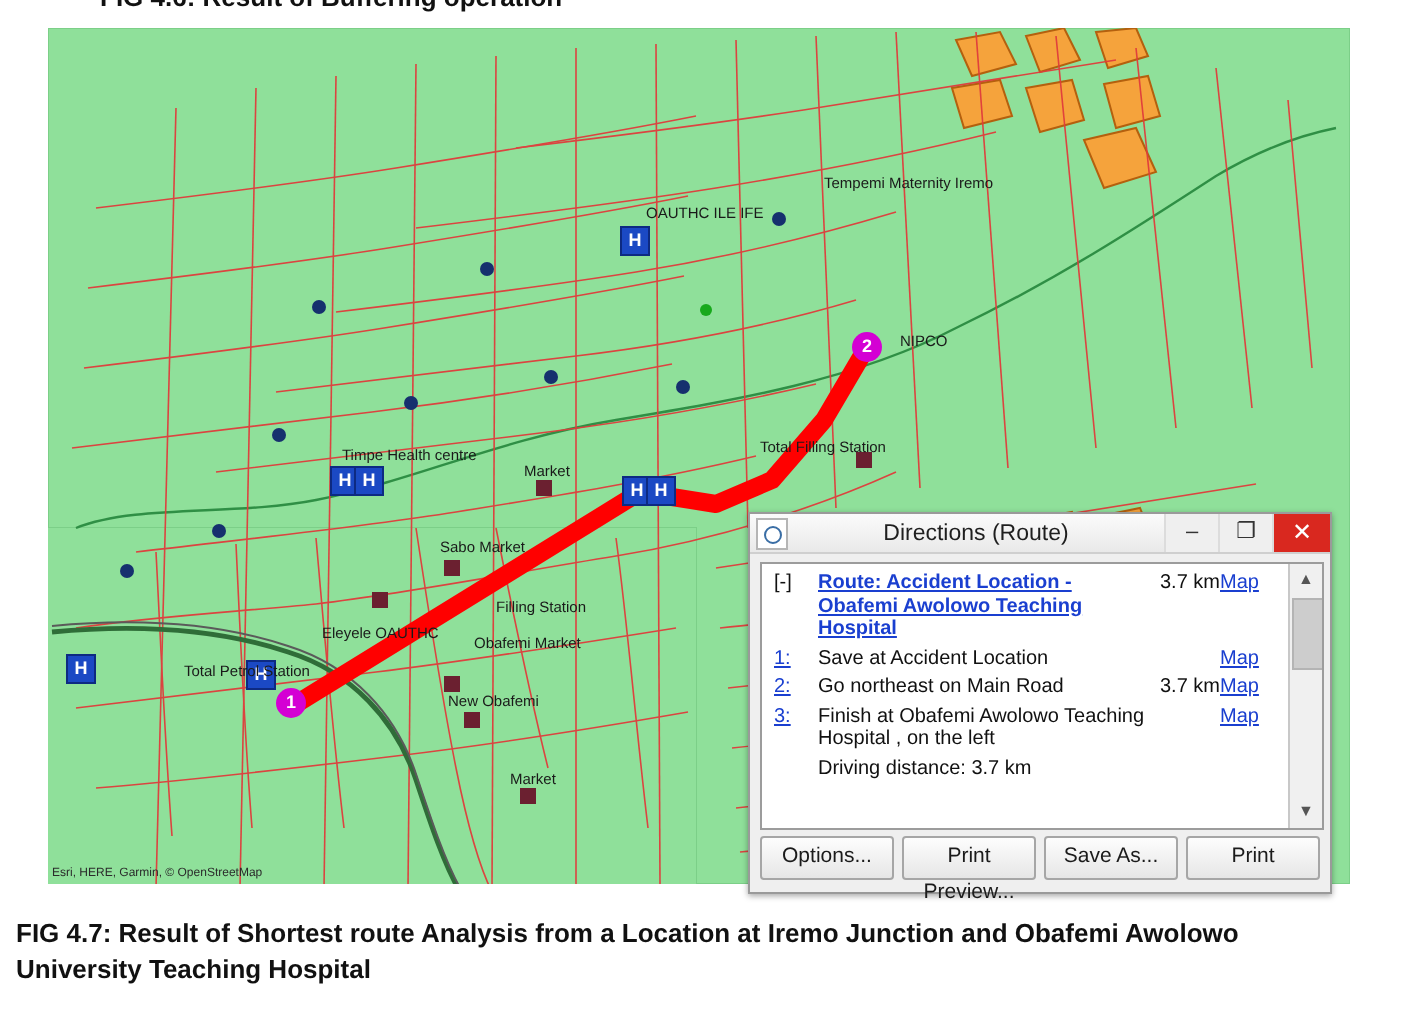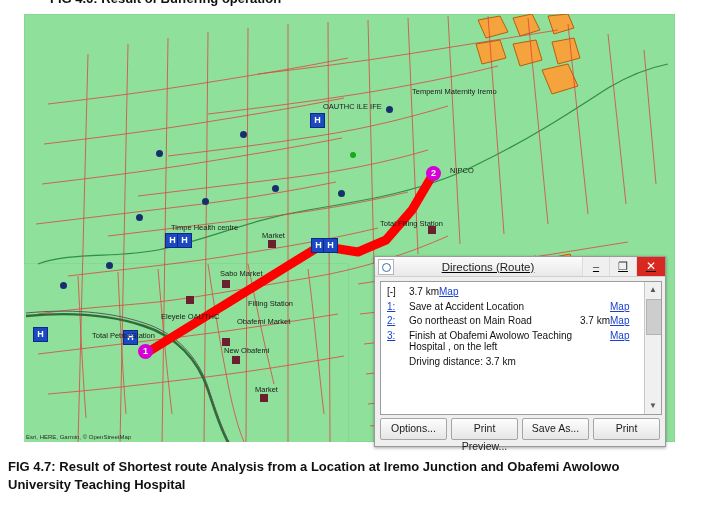--- a/index.html
+++ b/index.html
@@ -129,21 +129,20 @@
     box-shadow: 0 1px 3px rgba(0,0,0,.35);
     font-size: 11px;
   }
   .win-title {
     height: 19px;
     background: linear-gradient(#fbfbfb, #e9e9e9);
     border-bottom: 1px solid #cfcfcf;
     display: flex;
     align-items: center;
     position: relative;
-    text-decoration: underline;
   }
   .win-ico {
     width: 14px; height: 14px;
     margin-left: 3px;
     background: #ffffff;
     border: 1px solid #b5b5b5;
     position: relative;
   }
   .win-ico::after {
     content: "";
@@ -421,20 +420,21 @@
       <div class="win-btn">❐</div>
       <div class="win-btn close">✕</div>
     </div>
   </div>
 
   <div class="win-body">
     <div class="dirlist">
 
       <div class="dirrow header">
         <div class="dr-num">[-]</div>
+        <div class="dr-text link">Route: Accident Location - Obafemi Awolowo Teaching Hospital</div>
         <div class="dr-dist">3.7 km</div>
         <div class="dr-map link">Map</div>
       </div>
 
       <div class="dirrow">
         <div class="dr-num link">1:</div>
         <div class="dr-text">Save at Accident Location</div>
         <div class="dr-dist"></div>
         <div class="dr-map link">Map</div>
       </div>

